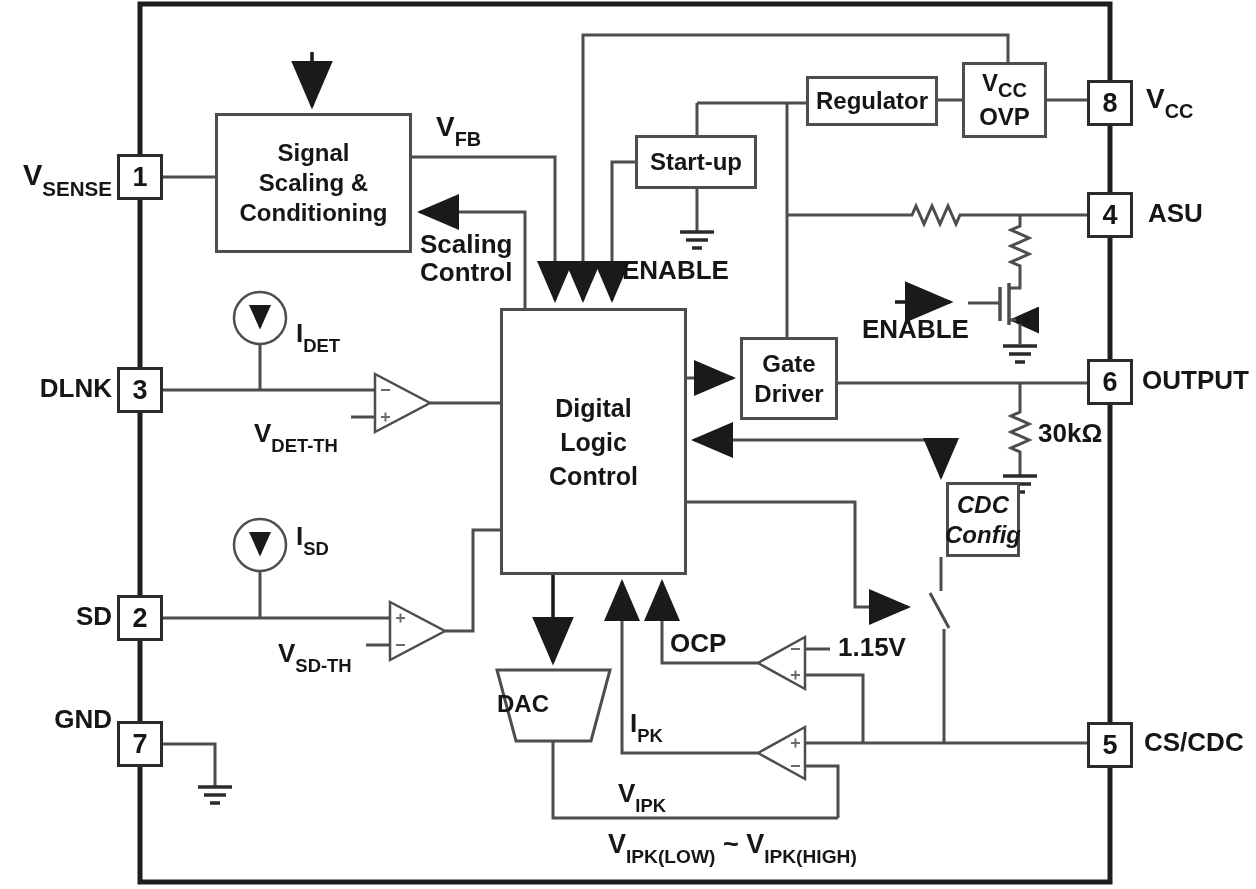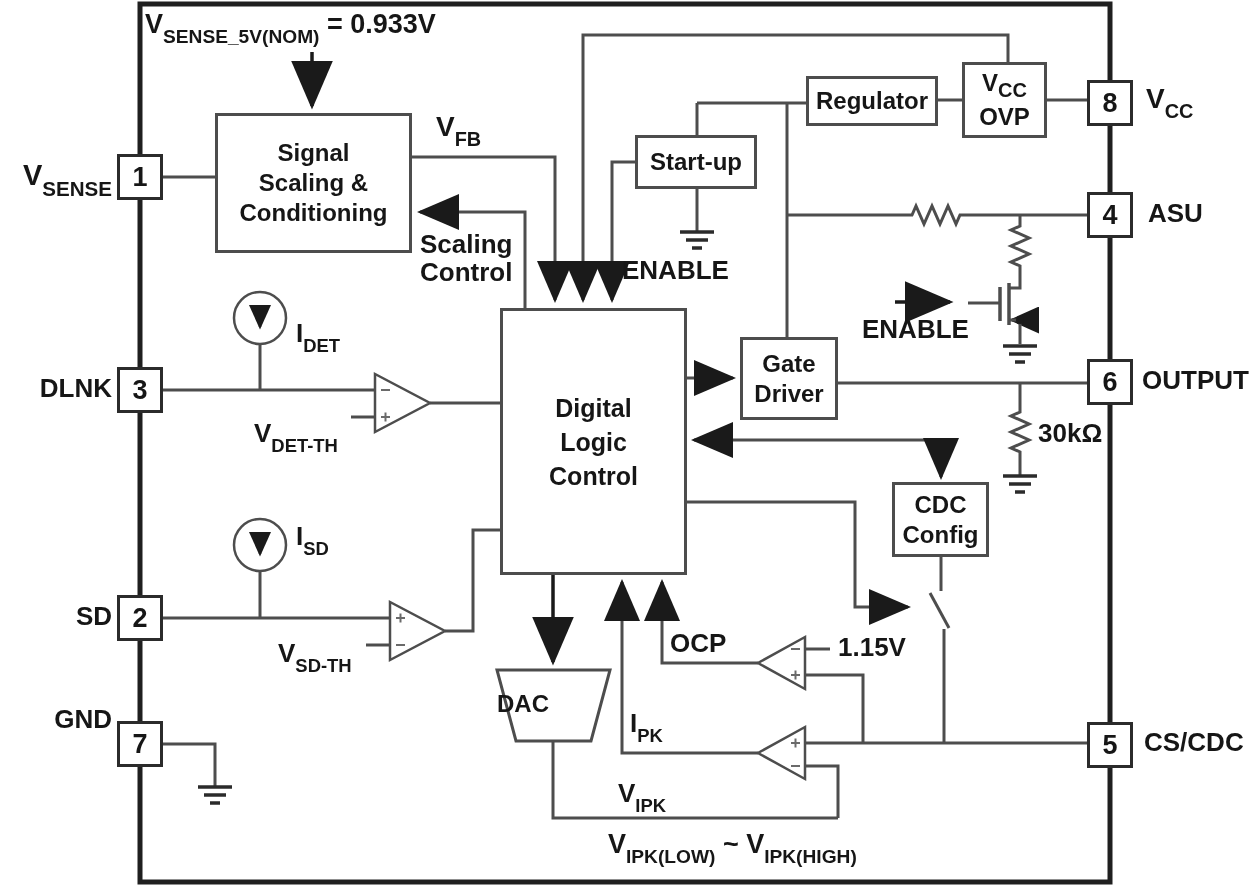--- a/index.html
+++ b/index.html
@@ -192,21 +192,21 @@
 </div>
 <div class="block" style="left:740px;top:337px;width:98px;height:83px;font-size:24px;line-height:30px;">
   <span>Gate</span>
   <span>Driver</span>
 </div>
 <div class="block" style="left:500px;top:308px;width:187px;height:267px;font-size:25px;line-height:34px;">
   <span>Digital</span>
   <span>Logic</span>
   <span>Control</span>
 </div>
-<div class="block" style="left:892px;top:482px;width:97px;height:75px;font-size:24px;line-height:30px;">
+<div class="block" style="left:946px;top:482px;width:74px;height:75px;font-size:24px;line-height:30px;font-style:italic;">
   <span>CDC</span>
   <span>Config</span>
 </div>
 <div class="lbl c" style="left:497px;top:691px;width:113px;font-size:24px;z-index:4;">
   <span>DAC</span>
 </div>
 
 <div class="pinbox" style="left:117px;top:154px;">
       <span>1</span>
     </div>
@@ -238,23 +238,20 @@
 <div class="lbl pinname" style="left:2px;top:375px;"><span>DLNK</span></div>
 <div class="lbl pinname" style="left:2px;top:603px;"><span>SD</span></div>
 <div class="lbl pinname" style="left:2px;top:706px;"><span>GND</span></div>
 <div class="lbl" style="left:1146px;top:84px;font-size:28px;">
   <span>V</span><sub>CC</sub>
 </div>
 <div class="lbl" style="left:1148px;top:200px;"><span>ASU</span></div>
 <div class="lbl" style="left:1142px;top:367px;"><span>OUTPUT</span></div>
 <div class="lbl" style="left:1144px;top:729px;"><span>CS/CDC</span></div>
 
-<div class="lbl" style="left:145px;top:10px;font-size:27px;">
-  <span>V</span><sub>SENSE_5V(NOM)</sub><span> = 0.933V</span>
-</div>
 <div class="lbl" style="left:436px;top:112px;font-size:28px;">
   <span>V</span><sub>FB</sub>
 </div>
 <div class="lbl c" style="left:420px;top:230px;width:92px;line-height:28px;">
   <span>Scaling</span><br>
   <span>Control</span>
 </div>
 <div class="lbl" style="left:622px;top:257px;"><span>ENABLE</span></div>
 <div class="lbl" style="left:296px;top:296px;margin-top:24px;">
   <span>I</span><sub>DET</sub>

